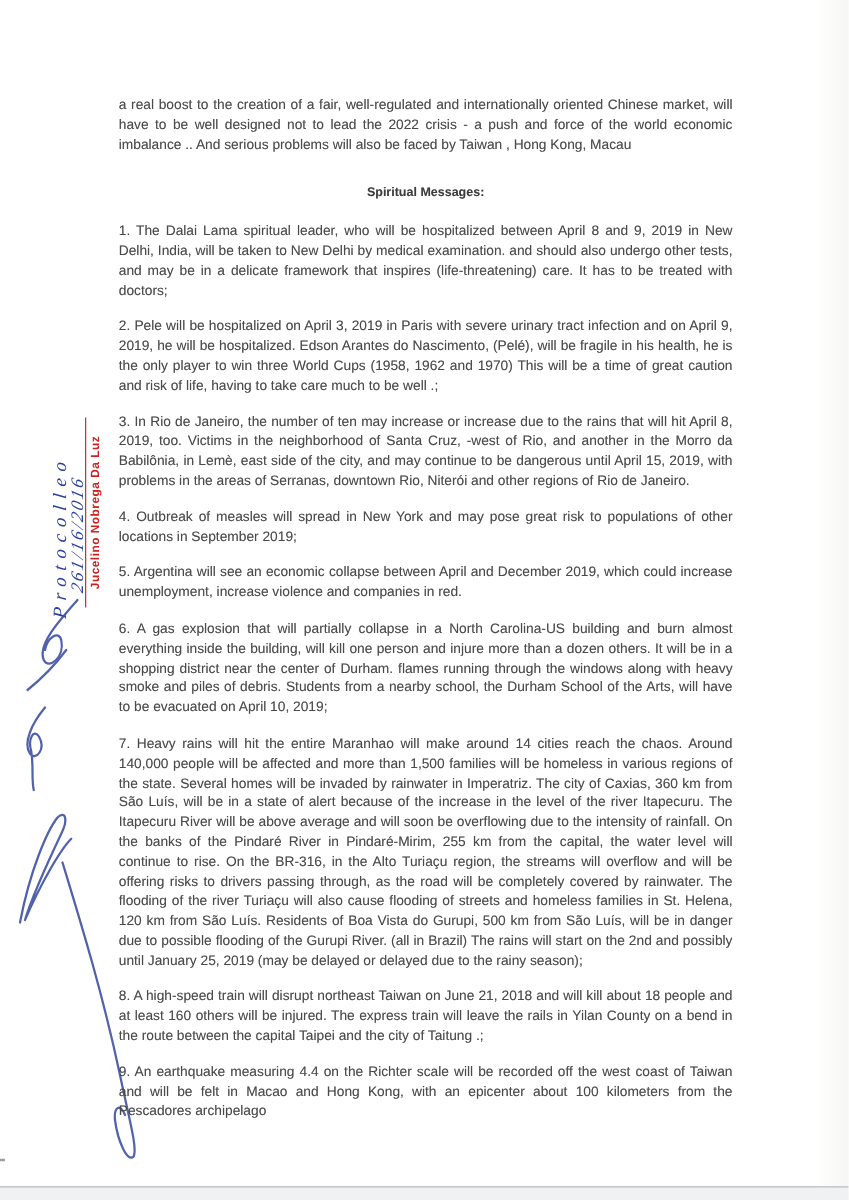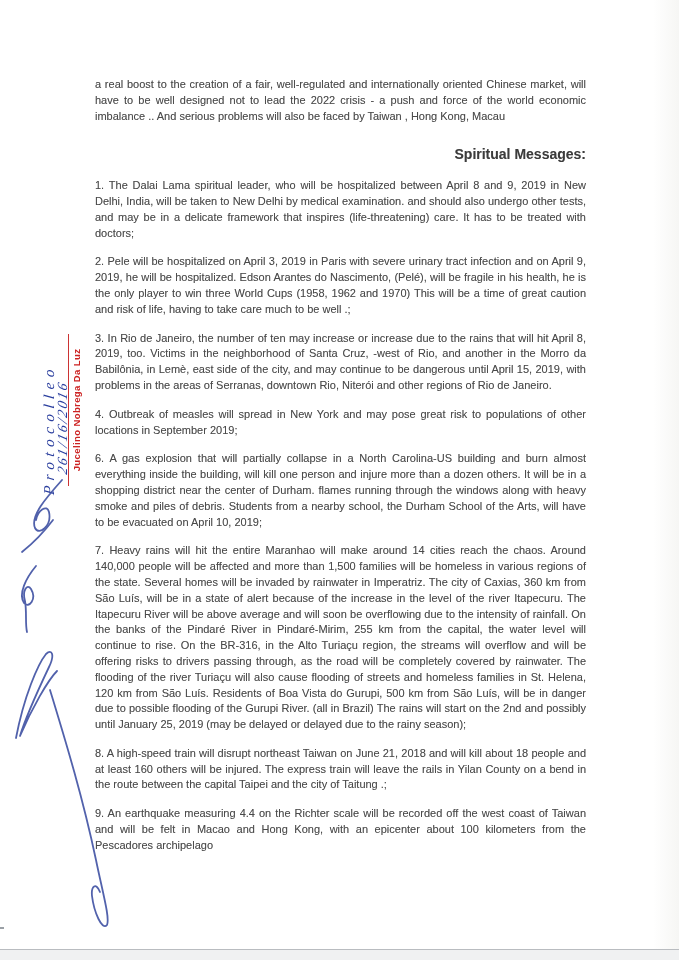--- a/index.html
+++ b/index.html
@@ -27,24 +27,24 @@
     line-height: 15.8px;
     text-align: justify;
     text-shadow: 0 0 0.4px rgba(70,70,70,0.35);
     margin-top: 21px;
   }
   .body-text p {
     margin: 0 0 13px 0;
   }
   .body-text h3 {
     margin: 23px 0 15px 0;
-    font-size: 14px;
+    font-size: 10px;
     color: #3c3c3c;
     font-weight: bold;
-    text-align: right;
+    text-align: center;
   }
   
   .rot {
     position: absolute;
     transform-origin: 0 0;
     transform: rotate(-90deg);
     white-space: nowrap;
   }
   .protocol-word {
     left: 41px;
@@ -128,20 +128,21 @@
     </g>
   </svg>
 
   <div class="body-text">
     <p>a real boost to the creation of a fair, well-regulated and internationally oriented Chinese market, will have to be well designed not to lead the 2022 crisis - a push and force of the world economic imbalance .. And serious problems will also be faced by Taiwan , Hong Kong, Macau</p>
     <h3>Spiritual Messages:</h3>
     <p>1. The Dalai Lama spiritual leader, who will be hospitalized between April 8 and 9, 2019 in New Delhi, India, will be taken to New Delhi by medical examination. and should also undergo other tests, and may be in a delicate framework that inspires (life-threatening) care. It has to be treated with doctors;</p>
     <p>2. Pele will be hospitalized on April 3, 2019 in Paris with severe urinary tract infection and on April 9, 2019, he will be hospitalized. Edson Arantes do Nascimento, (Pelé), will be fragile in his health, he is the only player to win three World Cups (1958, 1962 and 1970) This will be a time of great caution and risk of life, having to take care much to be well .;</p>
     <p>3. In Rio de Janeiro, the number of ten may increase or increase due to the rains that will hit April 8, 2019, too. Victims in the neighborhood of Santa Cruz, -west of Rio, and another in the Morro da Babilônia, in Lemè, east side of the city, and may continue to be dangerous until April 15, 2019, with problems in the areas of Serranas, downtown Rio, Niterói and other regions of Rio de Janeiro.</p>
     <p>4. Outbreak of measles will spread in New York and may pose great risk to populations of other locations in September 2019;</p>
+    <p>5. Argentina will see an economic collapse between April and December 2019, which could increase unemployment, increase violence and companies in red.</p>
     <p>6. A gas explosion that will partially collapse in a North Carolina-US building and burn almost everything inside the building, will kill one person and injure more than a dozen others. It will be in a shopping district near the center of Durham. flames running through the windows along with heavy smoke and piles of debris. Students from a nearby school, the Durham School of the Arts, will have to be evacuated on April 10, 2019;</p>
     <p>7. Heavy rains will hit the entire Maranhao will make around 14 cities reach the chaos. Around 140,000 people will be affected and more than 1,500 families will be homeless in various regions of the state. Several homes will be invaded by rainwater in Imperatriz. The city of Caxias, 360 km from São Luís, will be in a state of alert because of the increase in the level of the river Itapecuru. The Itapecuru River will be above average and will soon be overflowing due to the intensity of rainfall. On the banks of the Pindaré River in Pindaré-Mirim, 255 km from the capital, the water level will continue to rise. On the BR-316, in the Alto Turiaçu region, the streams will overflow and will be offering risks to drivers passing through, as the road will be completely covered by rainwater. The flooding of the river Turiaçu will also cause flooding of streets and homeless families in St. Helena, 120 km from São Luís. Residents of Boa Vista do Gurupi, 500 km from São Luís, will be in danger due to possible flooding of the Gurupi River. (all in Brazil) The rains will start on the 2nd and possibly until January 25, 2019 (may be delayed or delayed due to the rainy season);</p>
     <p>8. A high-speed train will disrupt northeast Taiwan on June 21, 2018 and will kill about 18 people and at least 160 others will be injured. The express train will leave the rails in Yilan County on a bend in the route between the capital Taipei and the city of Taitung .;</p>
     <p>9. An earthquake measuring 4.4 on the Richter scale will be recorded off the west coast of Taiwan and will be felt in Macao and Hong Kong, with an epicenter about 100 kilometers from the Pescadores archipelago</p>
   </div>
 
   <div class="scan-speck"></div>
   <div class="page-bottom-edge"></div>
 
 </div>

